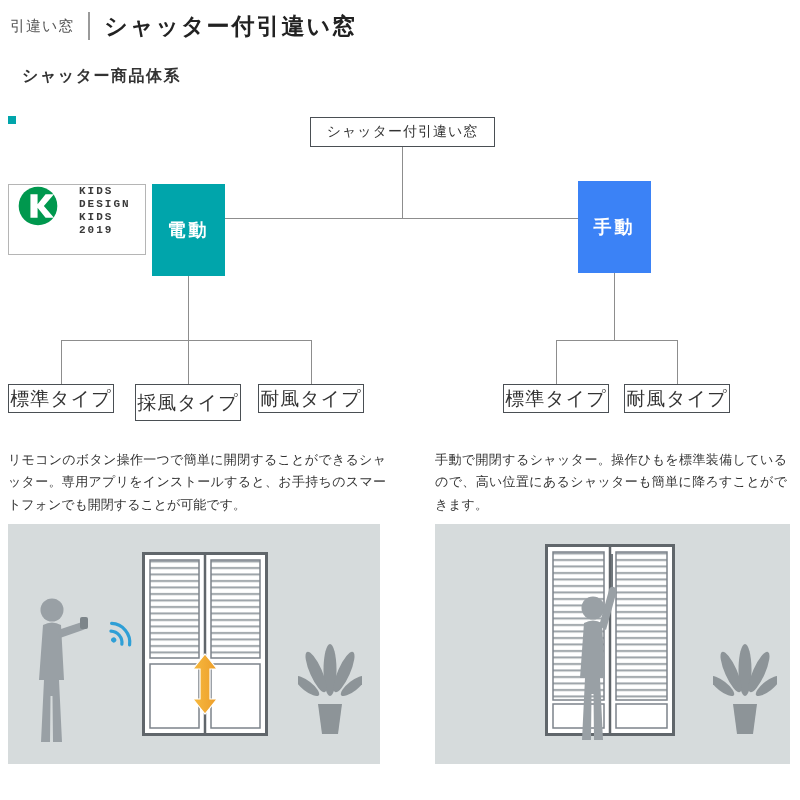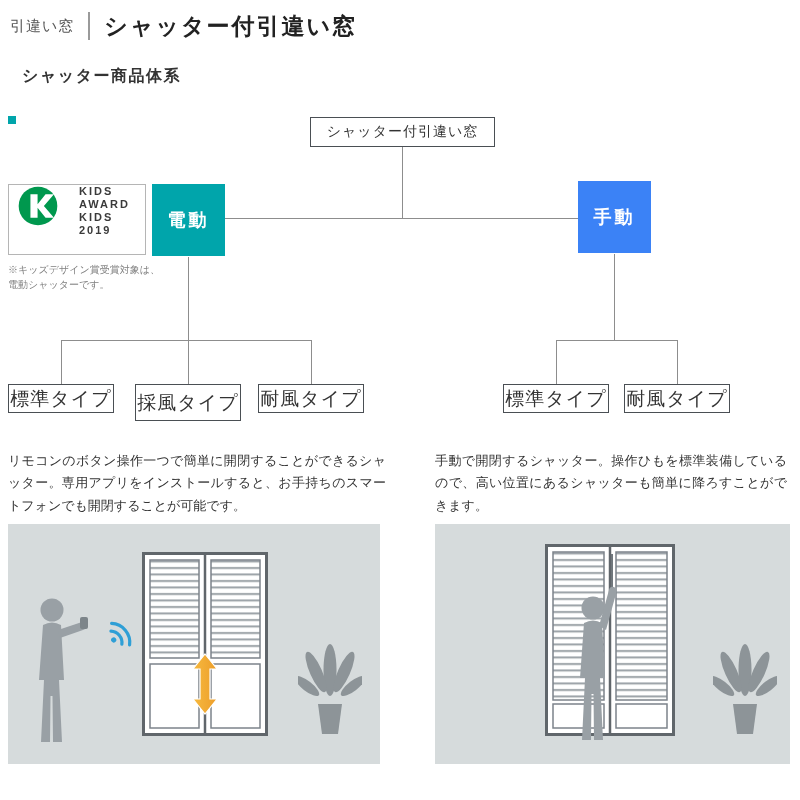--- a/index.html
+++ b/index.html
@@ -1,35 +1,35 @@
 <!DOCTYPE html>
 <html><head>
 <meta charset="utf-8">
 <style>
   html,body{margin:0;padding:0;background:#fff;}
   .page{
     position:relative;width:800px;height:800px;background:#ffffff;overflow:hidden;
-    font-family:Liberation Sans, sans-serif;color:#333;
+    font-family:Liberation Mono, monospace;color:#333;
   }
   .abs{position:absolute;}
   
   .header{left:10px;top:8px;display:flex;align-items:center;gap:14px;height:36px;}
   .category{font-size:15px;color:#555;letter-spacing:1px;}
   .hdr-divider{width:2px;height:28px;background:#9a9a9a;}
   .title{margin:0;font-size:23px;font-weight:bold;color:#222;letter-spacing:2px;}
   .section-heading{left:10px;top:54px;margin:12px;font-size:16px;font-weight:bold;color:#333;letter-spacing:1.5px;}
   .accent-square{left:8px;top:116px;width:8px;height:8px;background:#00a5ab;}
   
   .label-box{
     border:1px solid #4a4f54;background:#fff;display:flex;align-items:center;justify-content:center;
     font-size:19px;color:#333;letter-spacing:1px;box-sizing:border-box;
   }
   .root-box{left:310px;top:117px;width:185px;height:30px;font-size:14px;}
   .big-box{
-    width:73px;height:72px;display:flex;align-items:center;justify-content:center;
+    width:73px;height:92px;display:flex;align-items:center;justify-content:center;
     color:#fff;font-size:18px;font-weight:bold;letter-spacing:3px;
   }
   .electric{left:152px;top:184px;background:#00a5ab;}
   .manual{left:578px;top:181px;background:#3b82f6;}
   .line{background:#8d8d8d;}
   
   .award-box{
     left:8px;top:184px;width:138px;height:71px;border:1px solid #b5b5b5;background:#fff;
     display:flex;align-items:flex-start;gap:20px;padding:0 8px;box-sizing:border-box;
   }
@@ -83,28 +83,24 @@
   <div class="abs label-box" style="left:503px;top:384px;width:106px;height:29px">標準タイプ</div>
   <div class="abs label-box" style="left:624px;top:384px;width:106px;height:29px">耐風タイプ</div>
 
   <div class="abs award-box">
     <svg width="42" height="42" viewBox="0 0 50 50">
       <circle cx="25" cy="25" r="23" fill="#00984e"></circle>
       <path d="M16 11 h8.5 v12 l9.5 -12 h10 L32 25 l12 14 h-10 l-9.5 -12 v12 H16 Z" fill="#fff"></path>
     </svg>
     <div class="award-text">
       <span>KIDS</span>
-      <span>AWARD</span>
+      <span>DESIGN</span>
       <span>KIDS</span>
       <span>2019</span>
     </div>
-  </div>
-  <div class="abs award-note">
-    <div>※キッズデザイン賞受賞対象は、</div>
-    <div>電動シャッターです。</div>
   </div>
 
   <p class="abs desc desc-manual">手動で開閉するシャッター。操作ひもを標準装備しているので、高い位置にあるシャッターも簡単に降ろすことができます。</p>
   <p class="abs desc desc-electric">リモコンのボタン操作一つで簡単に開閉することができるシャッター。専用アプリをインストールすると、お手持ちのスマートフォンでも開閉することが可能です。</p>
 
   <div class="abs panel panel-left">
     <svg class="abs" style="left:20px;top:72px" width="62" height="148" viewBox="0 0 62 148">
       <g fill="#99a0a5">
         <circle cx="24" cy="14" r="11.5"></circle>
         <path d="M15 29 Q24 24 33 29 L36 84 L31 84 L34 146 L25 146 L24.5 100 L22.5 100 L22 146 L13 146 L16 84 L11 84 Z"></path>

